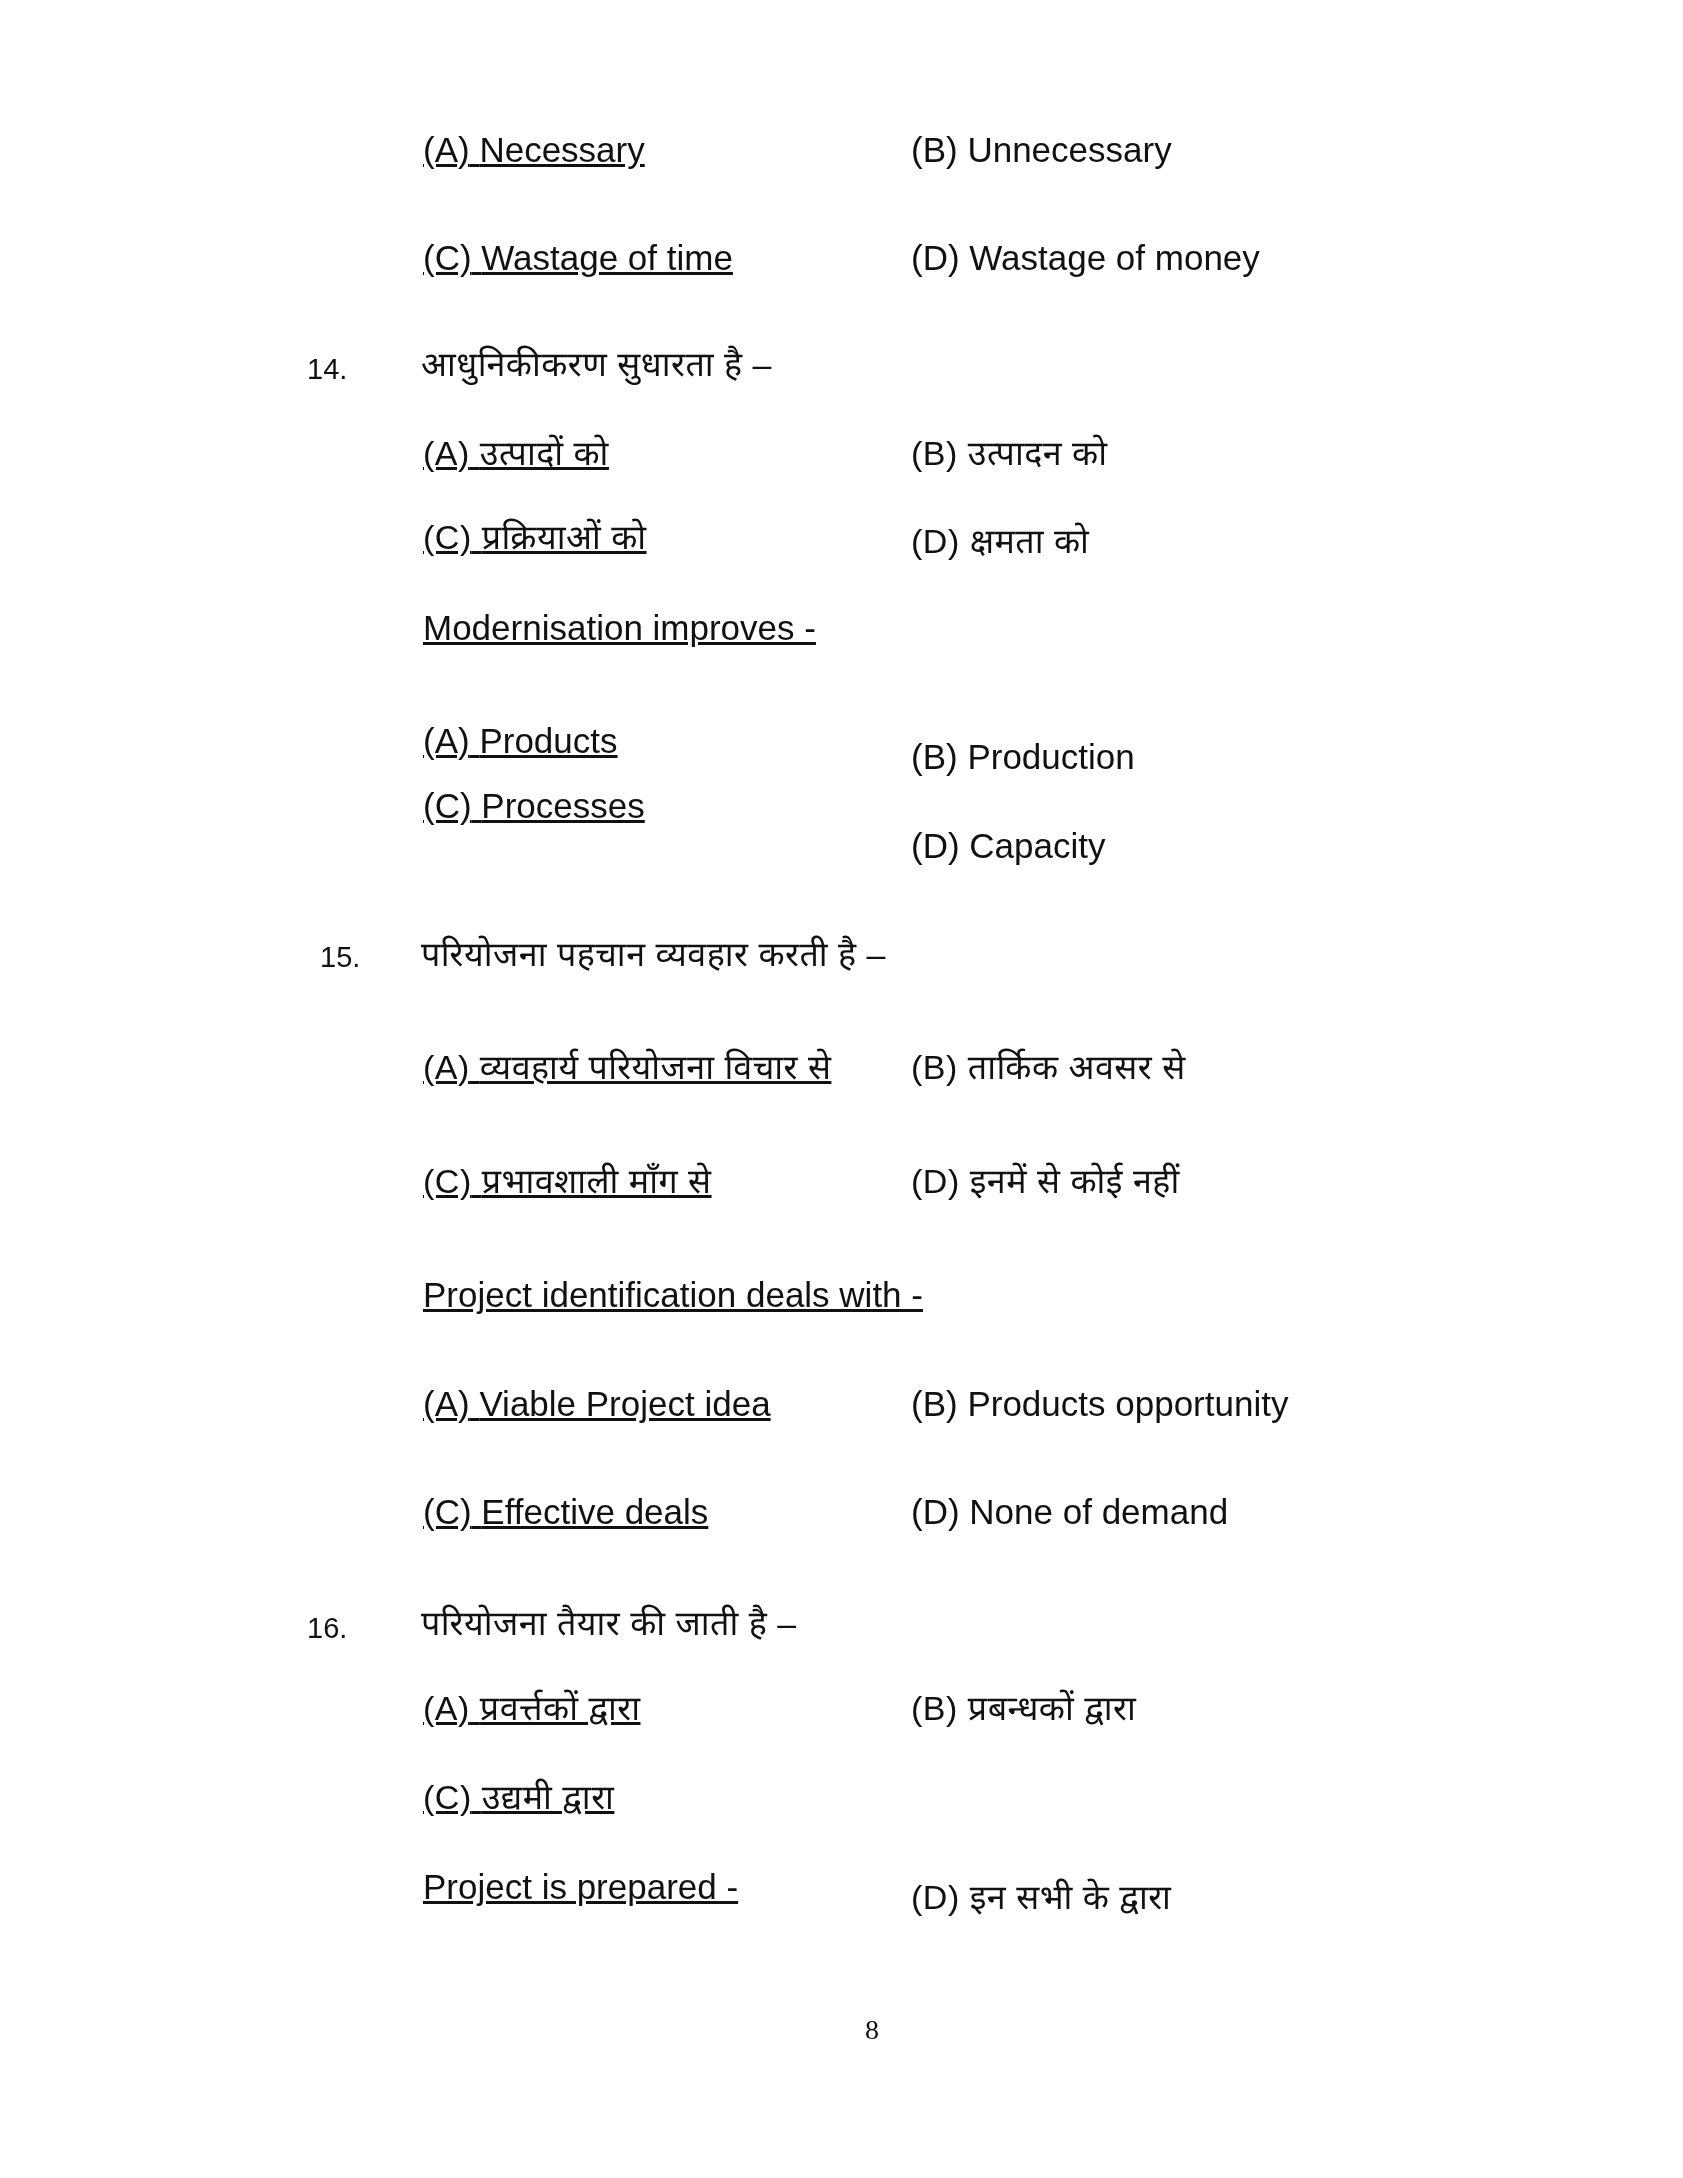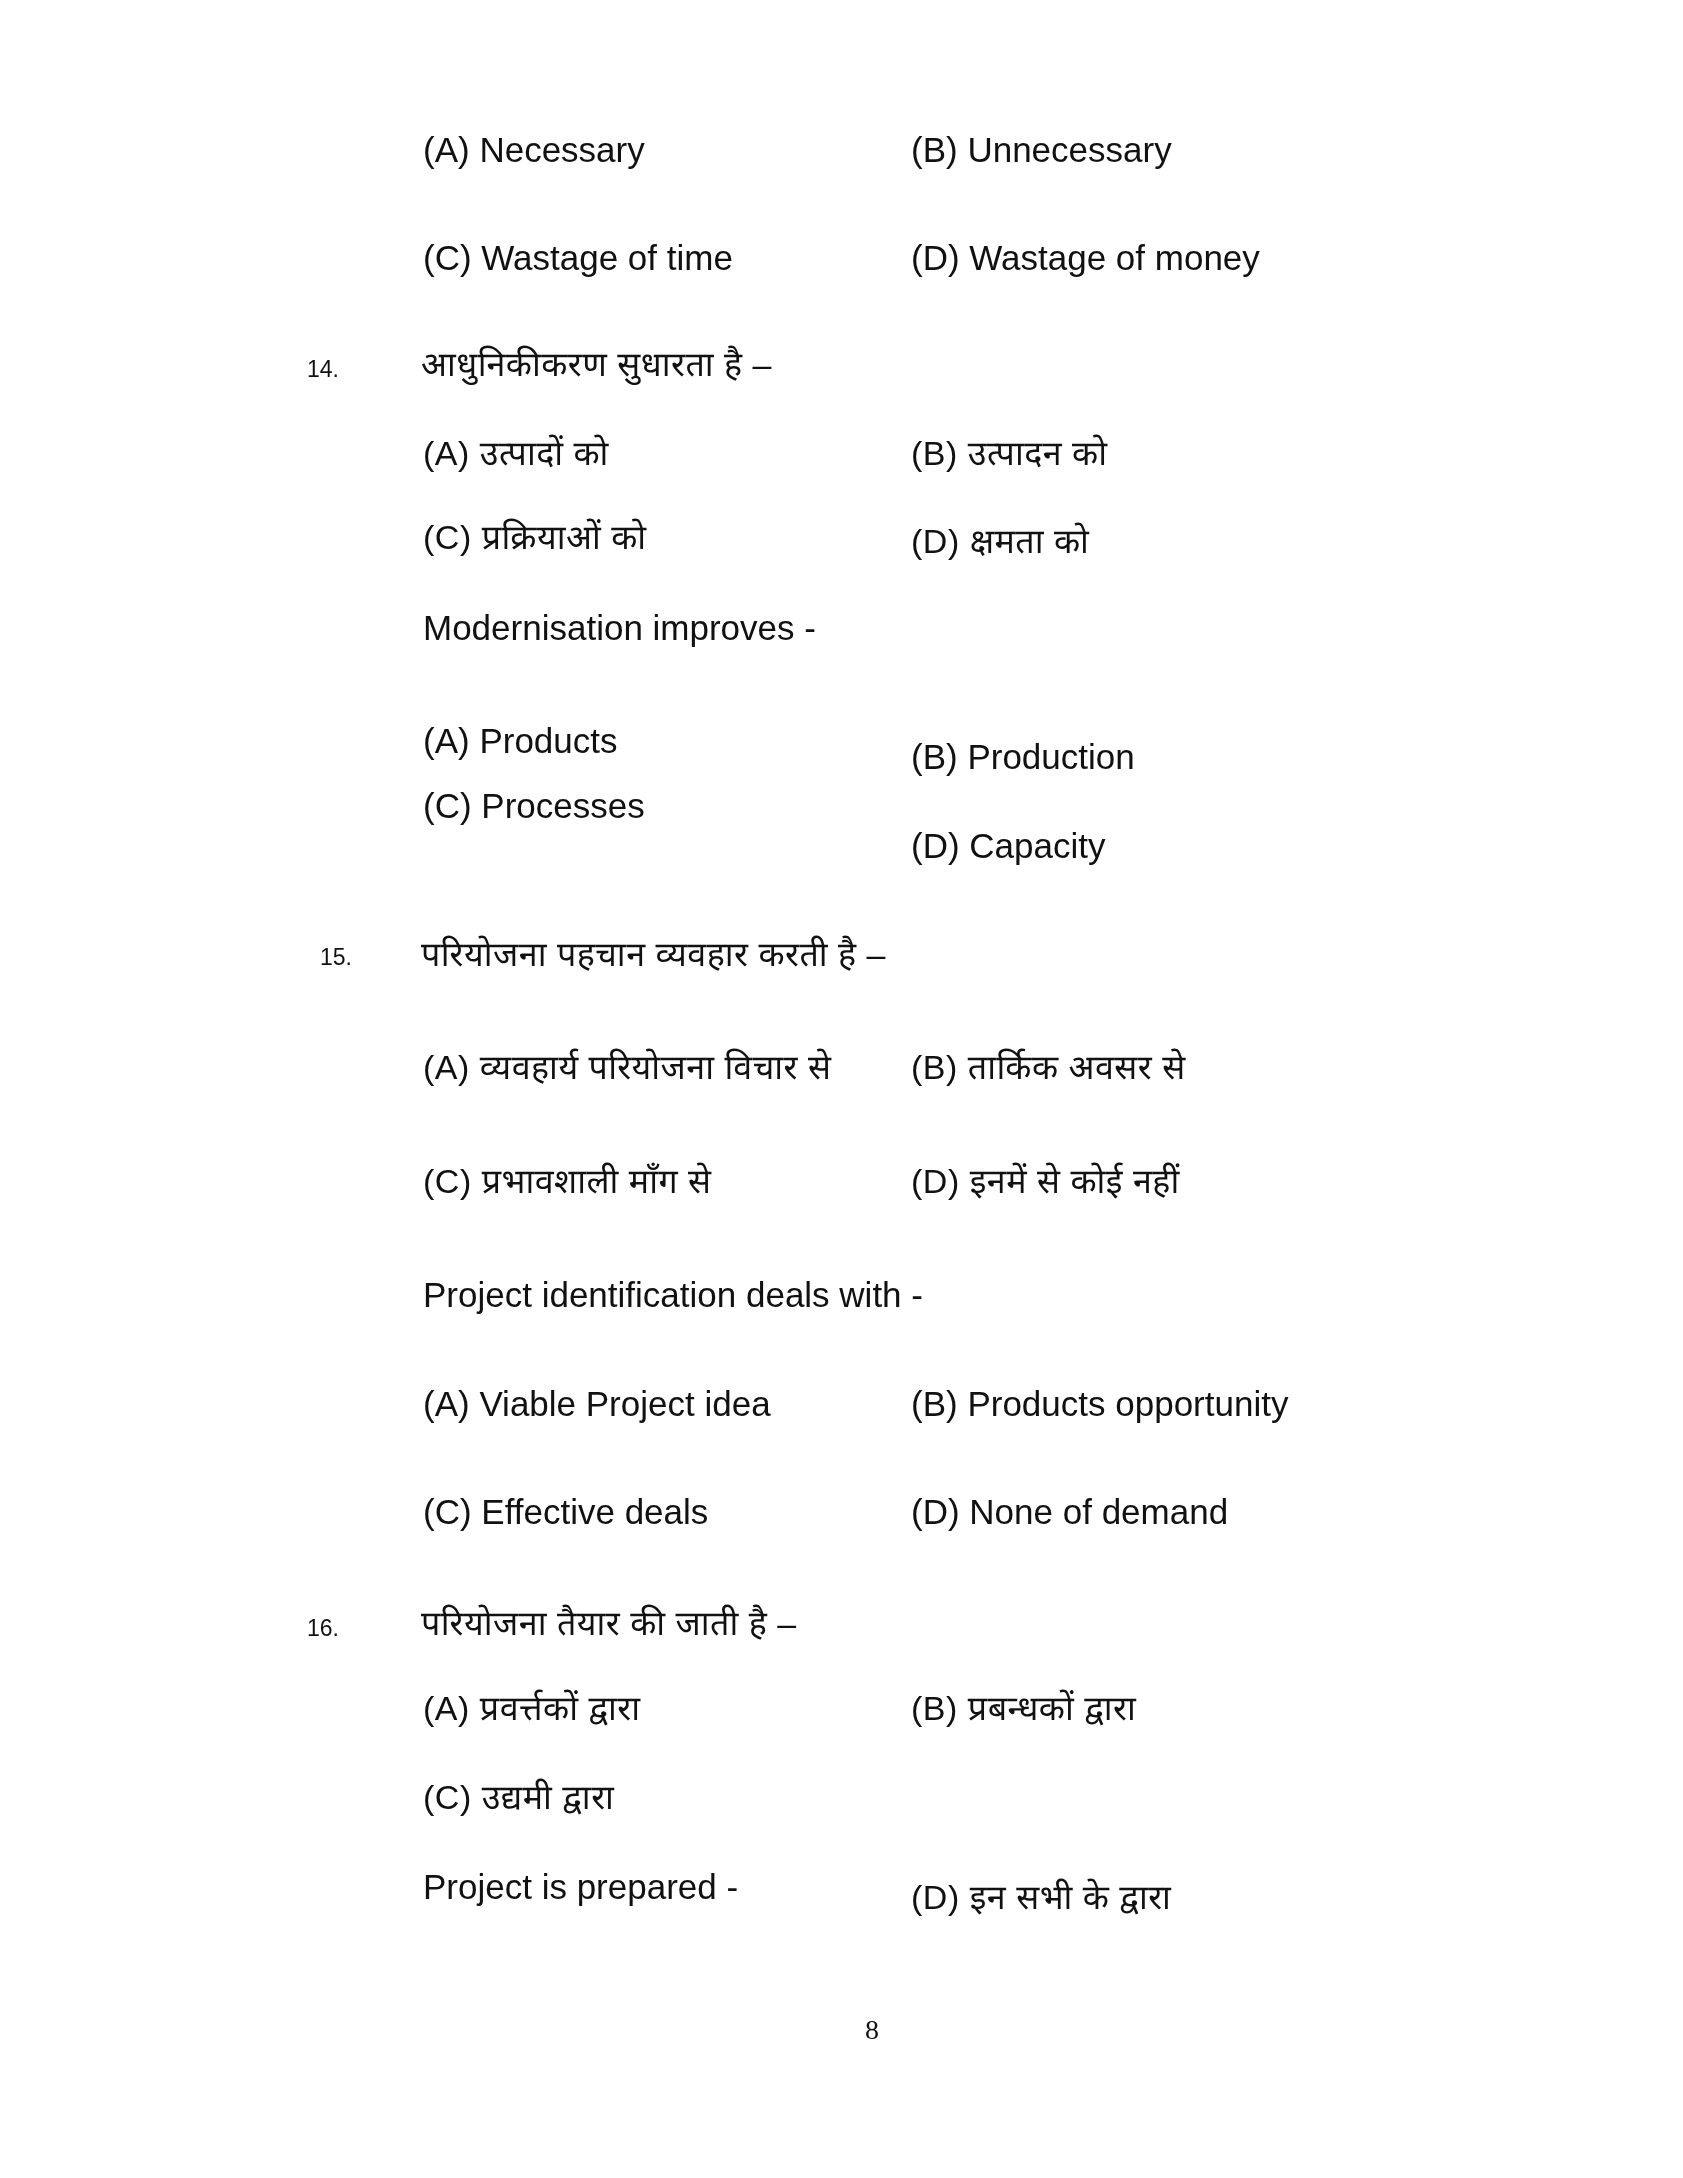--- a/index.html
+++ b/index.html
@@ -1,22 +1,22 @@
 <!DOCTYPE html>
 <html><head>
 <meta charset="utf-8">
 <style>
   html, body { margin: 0; padding: 0; background: #ffffff; }
   body { width: 1683px; height: 2178px; position: relative; overflow: hidden;
          font-family: "Liberation Sans", sans-serif; color: #111111; }
   .t { position: absolute; white-space: nowrap; font-size: 35px; line-height: 35px; }
-  .num { font-size: 23px; line-height: 29px; }
+  .num { font-size: 29px; line-height: 29px; }
   .hi { font-size: 34px; line-height: 35px; letter-spacing: 0.5px; }
   .pageno { position: absolute; font-family: "Liberation Serif", serif; font-size: 28px; line-height: 28px; }
-  .col1 { left: 423px; }
+  .col1 { left: 423px; text-decoration: underline; }
   .col2 { left: 911px; }
   .qtext { left: 421px; }
 </style>
 </head>
 <body>
 
 <div class="t col1" style="top:132px">
   <span>(A)</span>
   <span>Necessary</span>
 </div>

